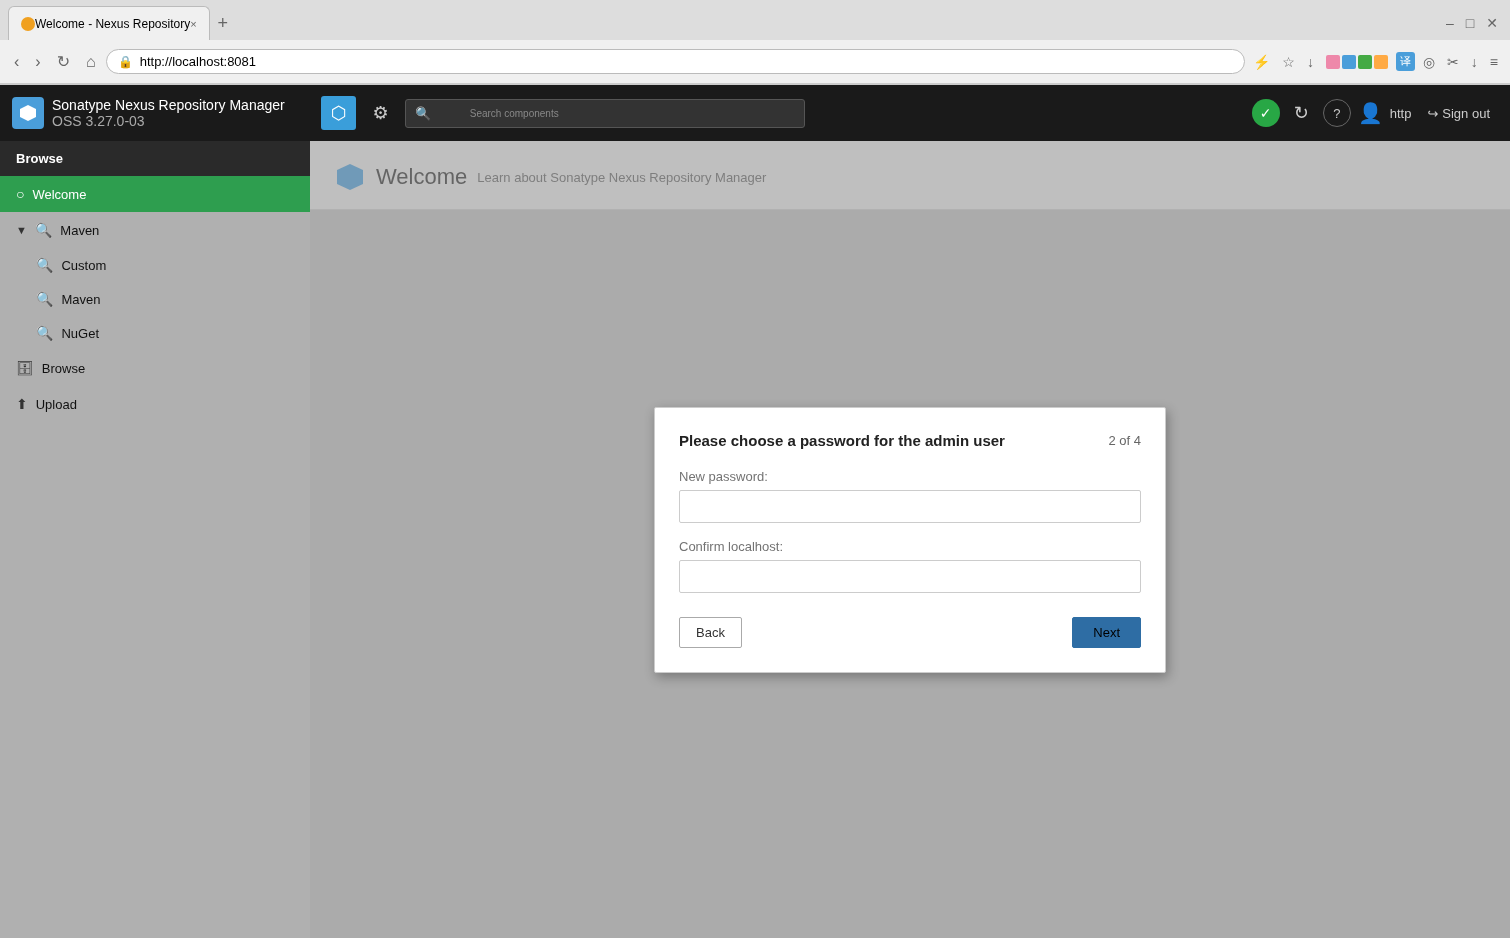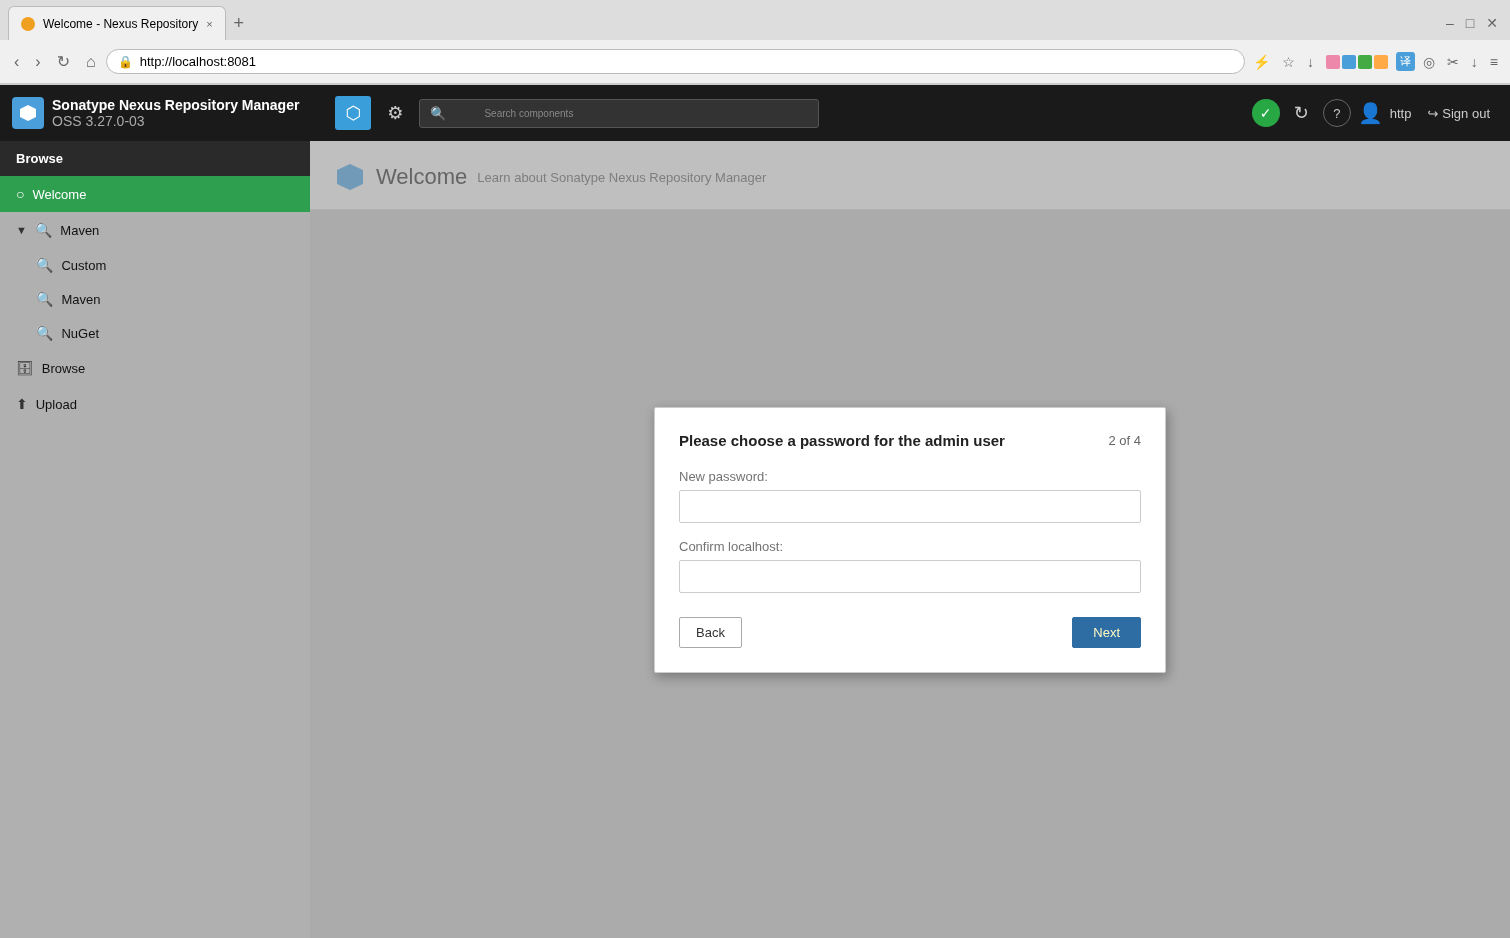--- a/index.html
+++ b/index.html
@@ -1,41 +1,41 @@
 <!DOCTYPE html>
 <html><head>
   <meta charset="utf-8">
   <style>
     * { margin: 0; padding: 0; box-sizing: border-box; }
     body { font-family: Arial, sans-serif; font-size: 13px; background: #ccc; width: 1510px; height: 938px; overflow: hidden; }
 
     
     .browser-chrome { background: #f0f0f0; border-bottom: 1px solid #ccc; }
     .browser-tab-bar { display: flex; align-items: center; padding: 6px 8px 0; background: #ddd; height: 40px; }
-    .browser-tab { display: flex; align-items: center; background: #f0f0f0; border: 1px solid #bbb; border-bottom: none; padding: 6px 12px; border-radius: 6px 6px 0 0; font-size: 12px; gap: 8px; min-width: 180px; height: 34px; }
+    .browser-tab { display: flex; align-items: center; background: #f0f0f0; border: 1px solid #bbb; border-bottom: none; padding: 6px 12px; border-radius: 6px 6px 0 0; font-size: 12px; gap: 0; min-width: 180px; height: 34px; }
     .browser-tab .tab-favicon { width: 14px; height: 14px; background: #f0a020; border-radius: 50%; display: inline-block; }
     .browser-tab .tab-close { margin-left: auto; cursor: pointer; color: #666; font-size: 11px; }
     .browser-tab-new { background: none; border: none; font-size: 18px; color: #666; cursor: pointer; padding: 0 8px; }
     .browser-toolbar { display: flex; align-items: center; padding: 6px 8px; background: #f0f0f0; border-bottom: 1px solid #ccc; gap: 4px; height: 44px; }
     .browser-nav-btn { background: none; border: none; cursor: pointer; color: #666; font-size: 16px; padding: 4px 6px; border-radius: 3px; }
     .browser-address-bar { flex: 1; display: flex; align-items: center; background: white; border: 1px solid #bbb; border-radius: 20px; padding: 4px 12px; font-size: 13px; gap: 6px; }
     .browser-address-bar input { border: none; outline: none; flex: 1; font-size: 13px; }
     .browser-toolbar-icons { display: flex; align-items: center; gap: 4px; }
     .browser-icon-btn { background: none; border: none; cursor: pointer; color: #666; font-size: 14px; padding: 4px; border-radius: 3px; }
 
     
     .app-container { display: flex; flex-direction: column; height: calc(938px - 84px); }
 
     
     .app-topnav { background: #1a1a1a; display: flex; align-items: center; padding: 0 12px; height: 56px; gap: 8px; }
     .app-logo-area { display: flex; align-items: center; gap: 8px; flex: 0 0 auto; }
     .app-logo-icon { width: 32px; height: 32px; background: #4a9eda; border-radius: 4px; display: flex; align-items: center; justify-content: center; }
     .app-logo-icon svg { width: 20px; height: 20px; }
     .app-title { color: white; }
-    .app-title-main { font-size: 14px; font-weight: bold; }
+    .app-title-main { font-size: 14px; font-weight: normal; }
     .app-title-sub { font-size: 14px; color: #aaa; }
     .nav-spacer { flex: 0 0 20px; }
     .nav-icon-btn { background: none; border: none; cursor: pointer; color: #ccc; font-size: 18px; padding: 8px; border-radius: 3px; }
     .nav-search { flex: 1; max-width: 400px; display: flex; align-items: center; background: #333; border: 1px solid #555; border-radius: 3px; padding: 6px 10px; gap: 6px; }
     .nav-search input { background: none; border: none; outline: none; color: #0ea5e9; font-size: 10px; flex: 1; margin-left: 32px; }
     .nav-search input::placeholder { color: #888; }
     .nav-right { margin-left: auto; display: flex; align-items: center; gap: 8px; }
     .nav-status-icon { width: 28px; height: 28px; background: #28a745; border-radius: 50%; display: flex; align-items: center; justify-content: center; color: white; font-size: 14px; }
     .nav-refresh-btn { background: none; border: none; cursor: pointer; color: #ccc; font-size: 18px; padding: 6px; }
     .nav-help-btn { width: 28px; height: 28px; border: 1px solid #666; border-radius: 50%; background: none; color: #ccc; cursor: pointer; font-size: 13px; }
@@ -68,21 +68,21 @@
     .dialog-overlay { position: absolute; top: 0; left: 0; right: 0; bottom: 0; background: rgba(150,150,150,0.5); display: flex; align-items: center; justify-content: center; }
     .dialog { background: white; border: 1px solid #ccc; box-shadow: 2px 4px 12px rgba(0,0,0,0.3); width: 512px; padding: 24px; border-radius: 2px; }
     .dialog-header { display: flex; justify-content: space-between; align-items: center; margin-bottom: 20px; }
     .dialog-title { font-size: 15px; font-weight: bold; color: #222; }
     .dialog-step { font-size: 13px; color: #666; }
     .dialog-field { margin-bottom: 16px; }
     .dialog-label { display: block; font-size: 13px; color: #737373; margin-bottom: 6px; }
     .dialog-input { width: 100%; border: 1px solid #ccc; padding: 8px 10px; font-size: 13px; outline: none; border-radius: 2px; }
     .dialog-footer { display: flex; justify-content: space-between; align-items: center; margin-top: 24px; }
     .btn-back { background: white; border: 1px solid #aaa; padding: 7px 16px; font-size: 13px; cursor: pointer; border-radius: 2px; color: #333; }
-    .btn-next { background: #2e6da4; border: 1px solid #2e6da4; color: #fef9c3; padding: 7px 20px; font-size: 13px; cursor: pointer; border-radius: 2px; }
+    .btn-next { background: #2e6da4; border: 1px solid #2e6da4; color: #000000; padding: 7px 20px; font-size: 13px; cursor: pointer; border-radius: 2px; }
   </style>
 </head>
 <body>
 
 <div class="browser-chrome">
   <div class="browser-tab-bar">
     <div class="browser-tab">
       <span class="tab-favicon"></span>
       <span>Welcome - Nexus Repository</span>
       <span class="tab-close">×</span>

